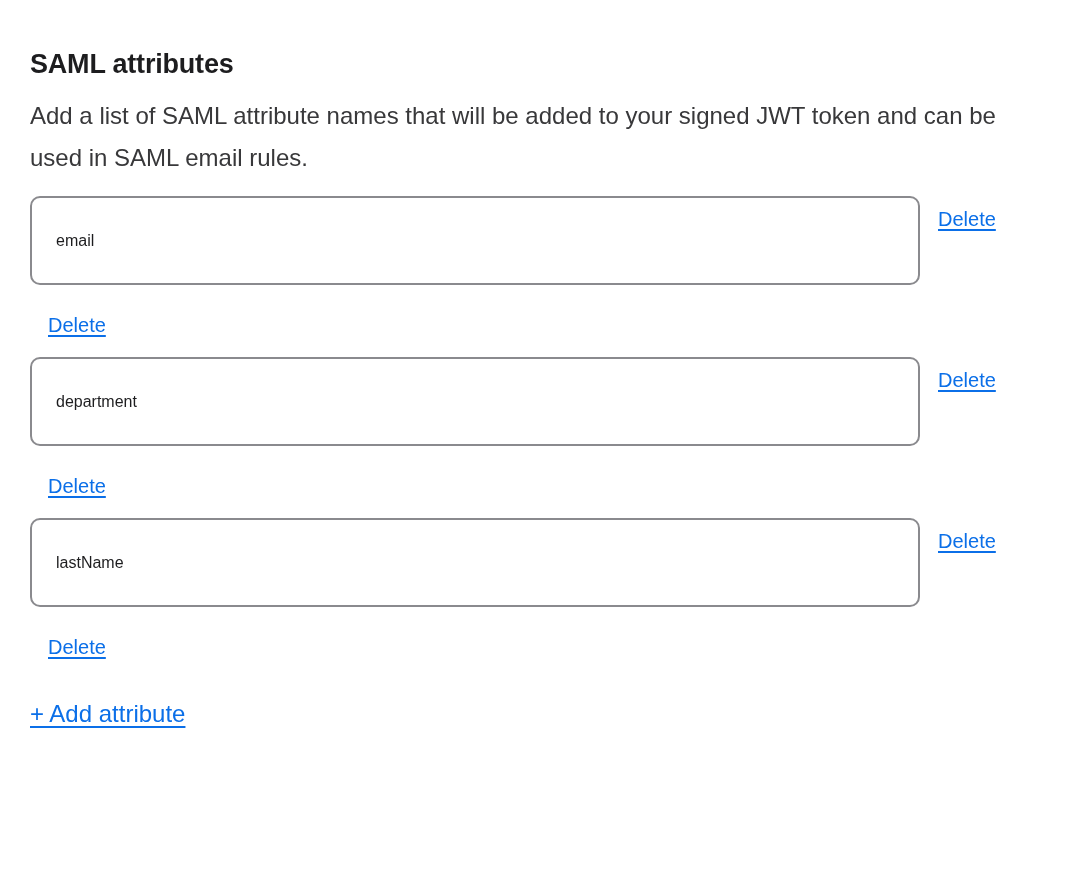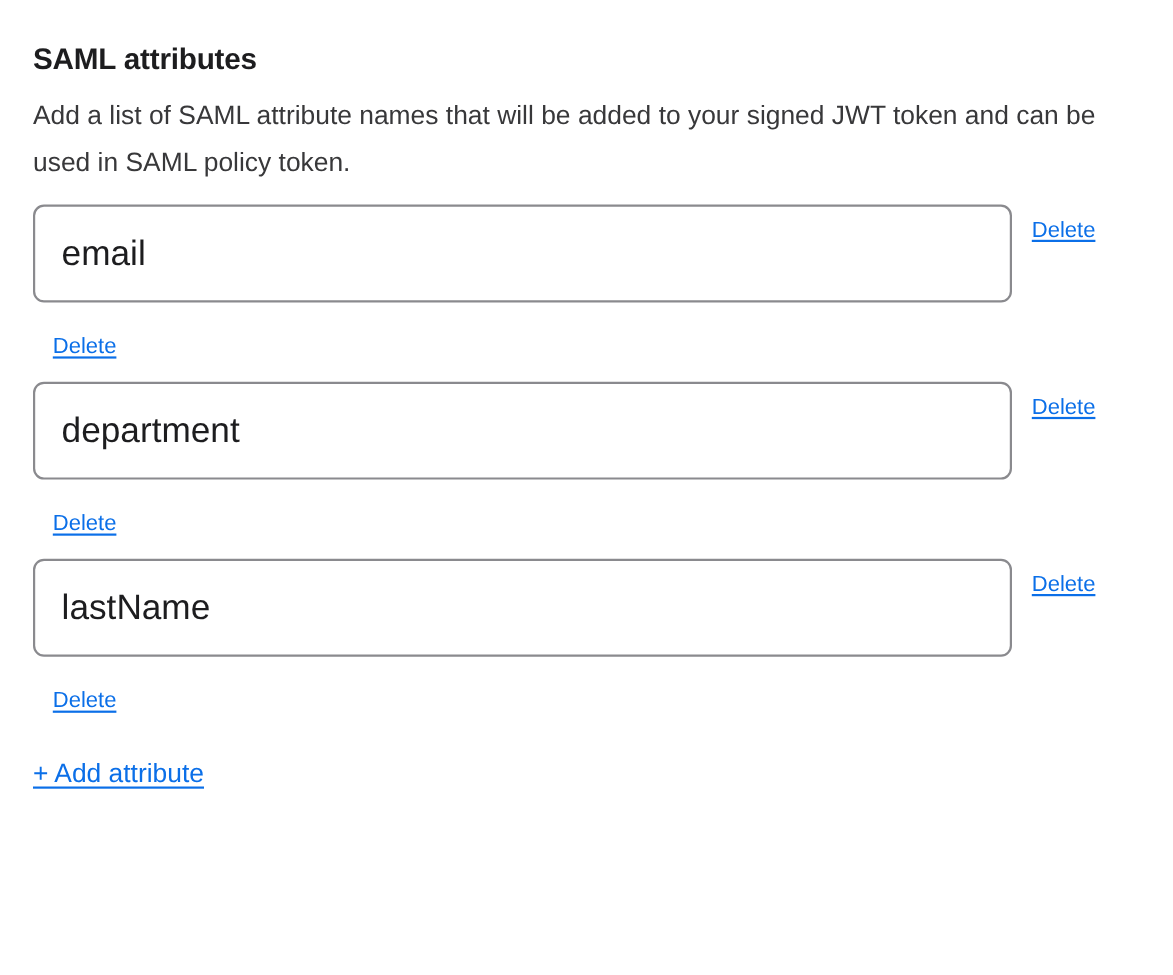--- a/index.html
+++ b/index.html
@@ -6,21 +6,21 @@
   html, body {
     width: 1066px;
     height: 886px;
     background: #ffffff;
     font-family: "Liberation Sans", sans-serif;
     -webkit-font-smoothing: antialiased;
   }
   .page {
     width: 1066px;
     height: 886px;
-    padding: 37px 43px 0 30px;
+    padding: 47px 43px 0 30px;
     overflow: hidden;
   }
   .title {
     font-size: 27px;
     line-height: 34px;
     font-weight: 700;
     letter-spacing: -0.2px;
     color: var(--heading-text, #1d1d1f);
   }
   .desc {
@@ -35,21 +35,21 @@
     display: flex;
     align-items: flex-start;
     margin-bottom: 17px;
   }
   .attr-input {
     width: 890px;
     height: 89px;
     border: 2px solid var(--input-border, #8a8a8e);
     border-radius: 10px;
     padding: 0 24px;
-    font-size: 32px;
+    font-size: 16px;
     font-family: inherit;
     color: var(--heading-text, #1d1d1f);
     background: #ffffff;
     outline: none;
   }
   a.delete-link {
     margin-left: 18px;
     margin-top: 8px;
     font-size: 20px;
     line-height: 30px;
@@ -68,21 +68,21 @@
     text-decoration: underline;
     text-underline-offset: 4px;
     cursor: pointer;
   }
 </style>
 </head>
 <body>
 
 <div class="page">
   <h2 class="title">SAML attributes</h2>
-  <p class="desc">Add a list of SAML attribute names that will be added to your signed JWT token and can be used in SAML policy token.</p>
+  <p class="desc">Add a list of SAML attribute names that will be added to your signed JWT token and can be used in SAML email rules.</p>
   <div class="rows">
   <div class="row">
     <input class="attr-input" type="text" value="email" style="">
     <a href="#" class="delete-link">Delete</a>
   </div>
 
   <div class="row">
     <a href="#" class="delete-link">Delete</a>
   </div>
 

